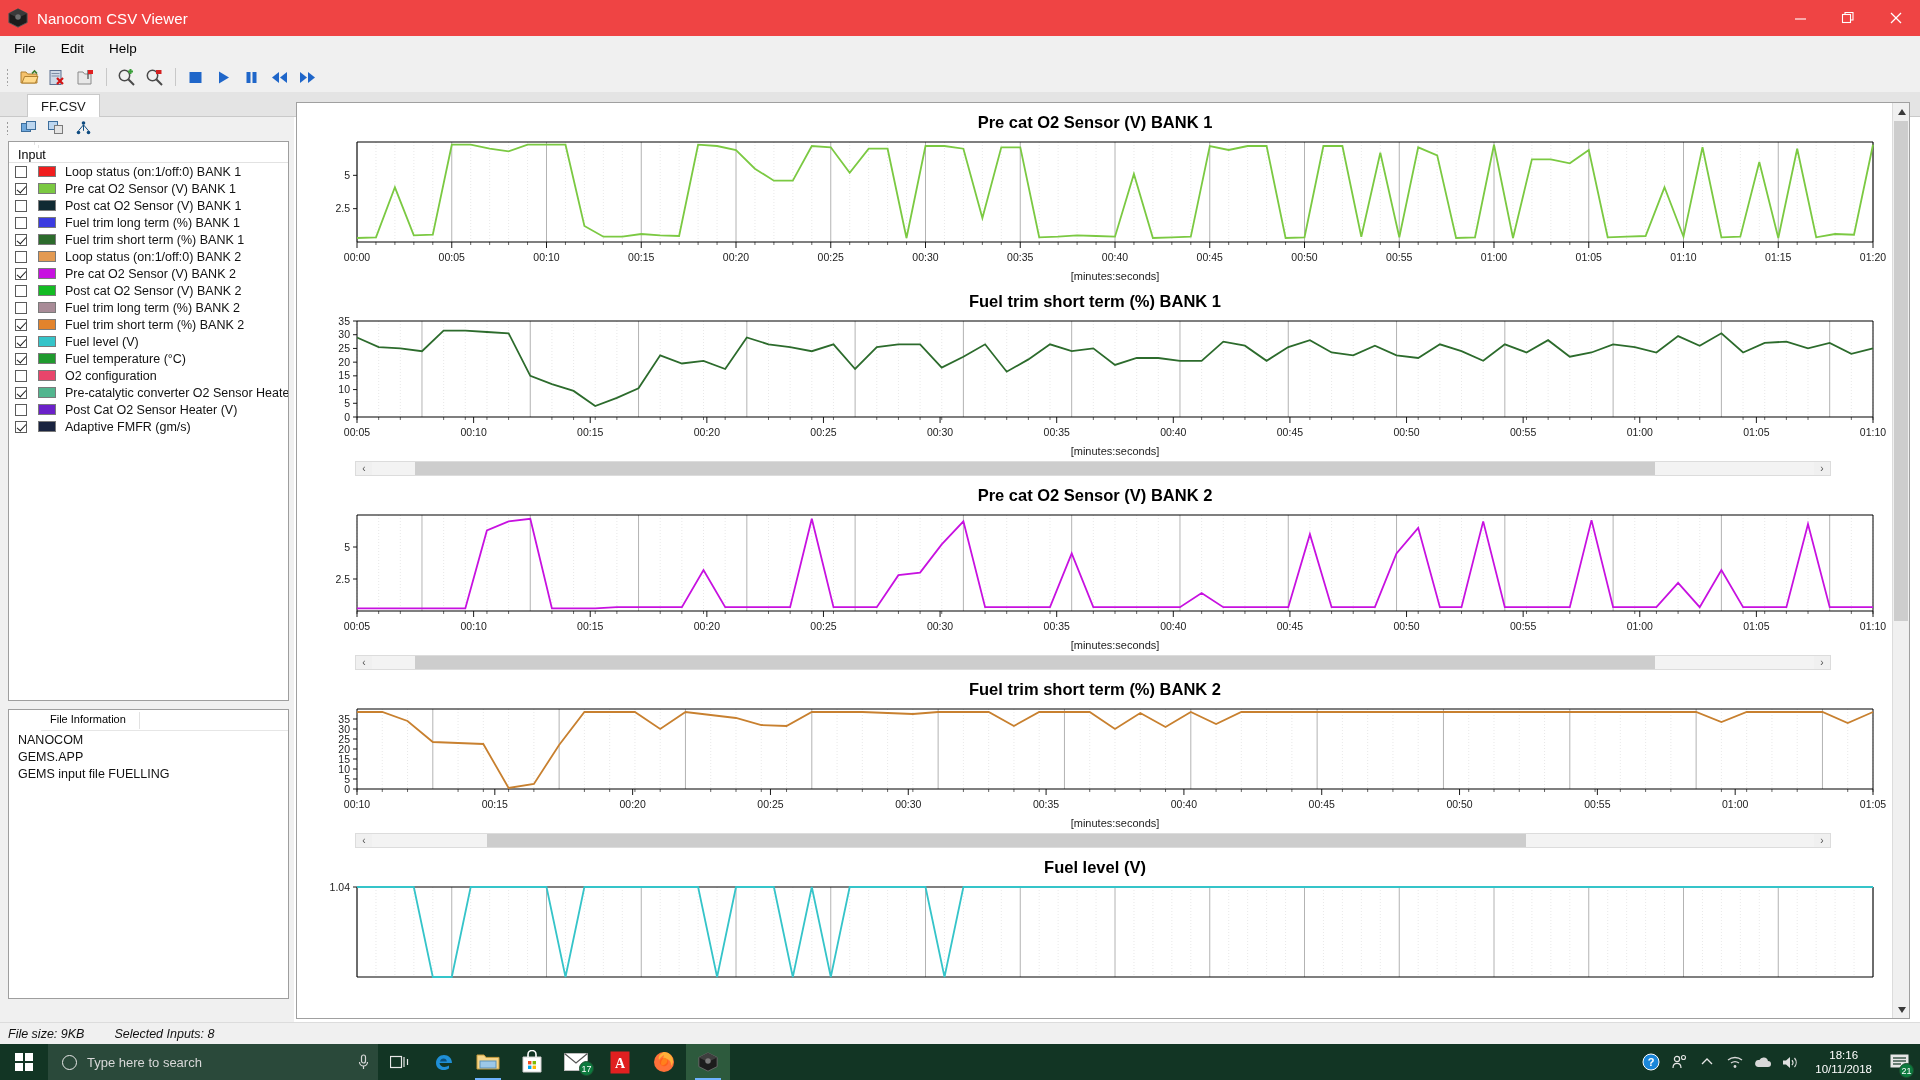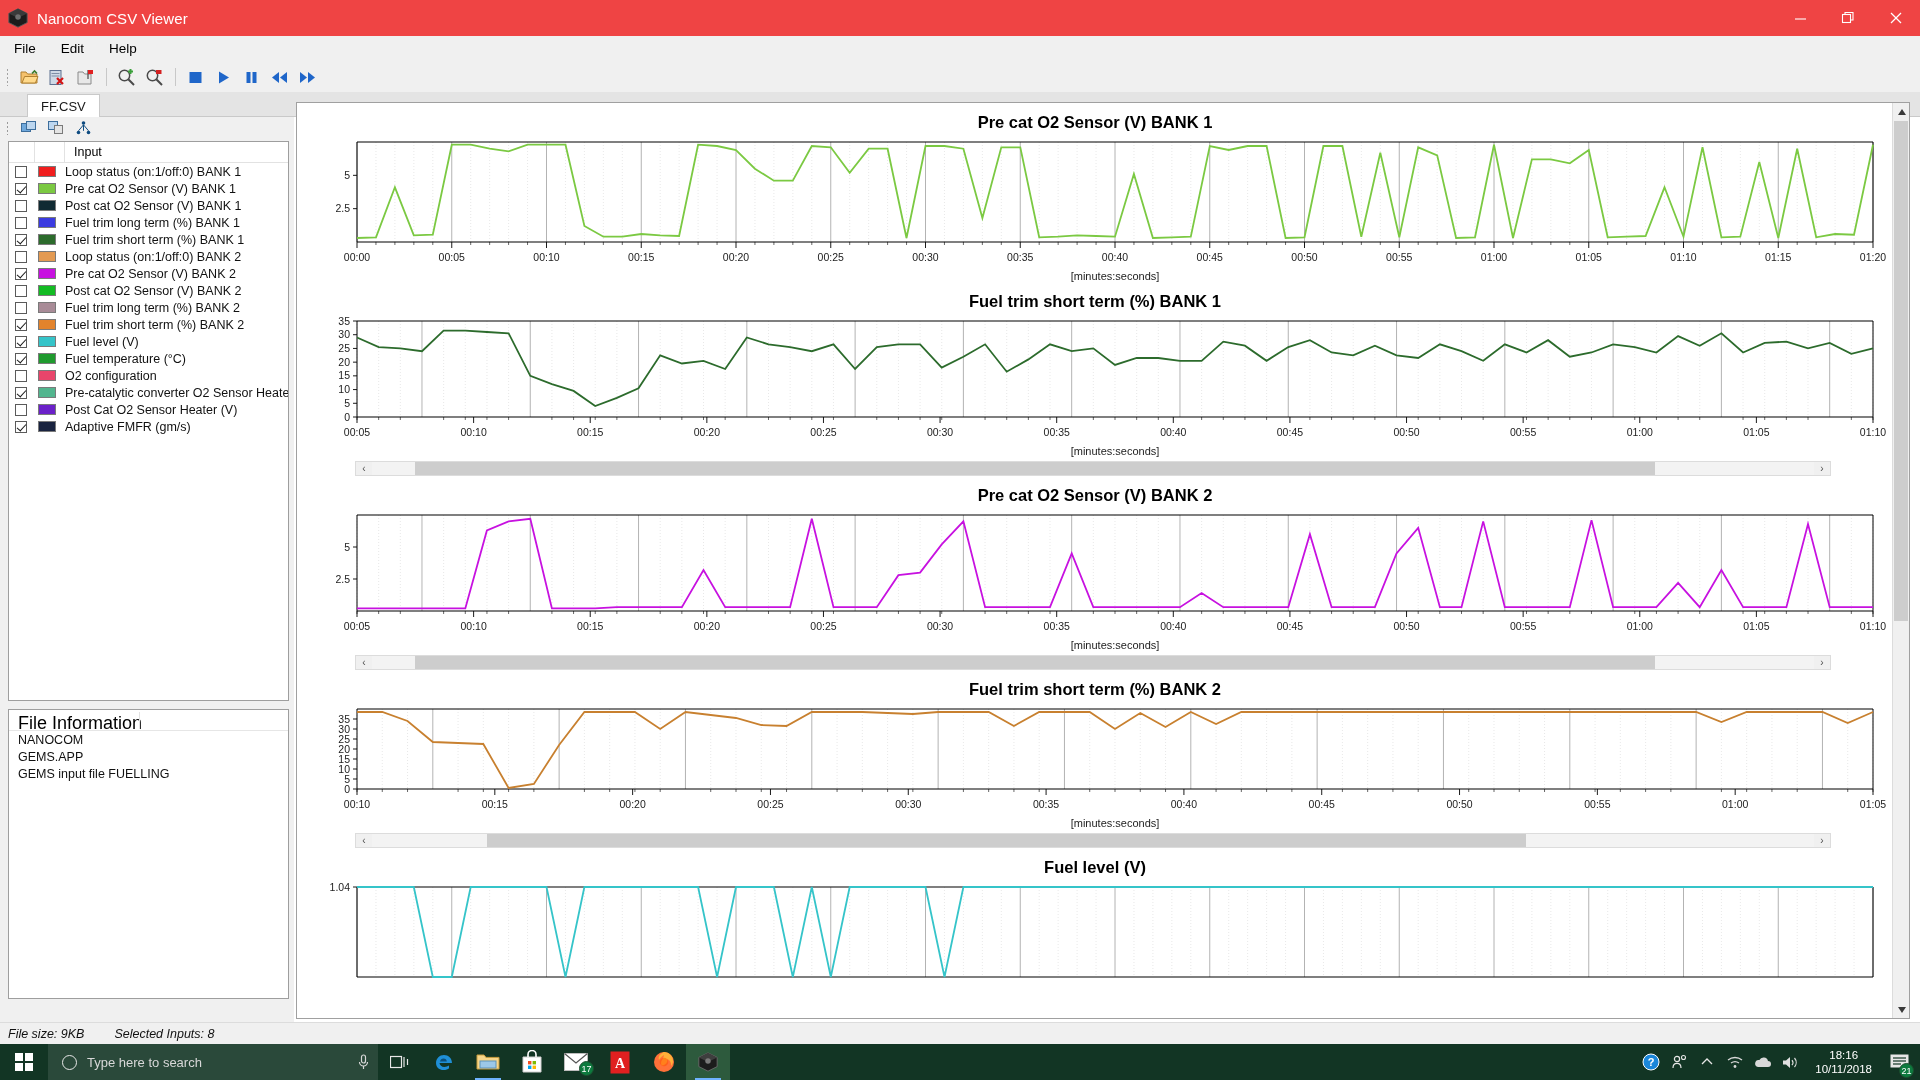--- a/index.html
+++ b/index.html
@@ -69,22 +69,22 @@
     background-image: radial-gradient(#9a9a9a 1px, transparent 1px);
     background-size: 3px 4px; }
   .mbtn { width: 24px; height: 20px; display: flex; align-items: center;
     justify-content: center; margin-right: 3px; }
 
   .list-box {
     position: absolute; left: 8px; top: 24px; width: 281px; height: 560px;
     background: #ffffff; border: 1px solid #9e9e9e; overflow: hidden;
   }
   .list-head {
-    height: 21px; display: flex; align-items: center;
-    background: #ffffff; border-bottom: 1px solid #e2e2e2;
+    height: 21px; display: flex; 
+    background: #ffffff; border-bottom: 1px solid #e2e2e2; flex-direction: column;
   }
   .lh-c1 { width: 26px; height: 21px; border-right: 1px solid #e2e2e2; }
   .lh-c2 { width: 30px; height: 21px; border-right: 1px solid #e2e2e2; }
   .lh-c3 { flex: 1; font-size: 12.5px; color: #000; padding-left: 9px; }
 
   .lrow { display: flex; align-items: center; height: 17px; padding-left: 6px; }
   .cbox {
     width: 12px; height: 12px; border: 1px solid #5a5a5a; background: #fff;
     flex: none; position: relative;
   }
@@ -93,22 +93,22 @@
     border: solid #1a1a1a; border-width: 0 1.6px 1.6px 0; transform: rotate(42deg);
   }
   .swatch { width: 18px; height: 11px; border: 1px solid #7a7a7a; margin-left: 11px; flex: none; }
   .lname { font-size: 12.5px; color: #111; margin-left: 9px; white-space: nowrap; }
 
   .info-box {
     position: absolute; left: 8px; top: 592px; width: 281px; height: 290px;
     background: #ffffff; border: 1px solid #9e9e9e;
   }
   .info-head {
-    height: 21px; font-size: 18px; color: #000; padding: 3px 0 0 9px;
-    border-bottom: 1px solid #e6e6e6; position: relative;
+    height: 21px; font-size: 11px; color: #000; padding: 3px 0 0 9px;
+    border-bottom: 1px solid #e6e6e6; position: relative; margin-left: 32px;
   }
   .info-head::after { content:""; position:absolute; right:148px; top:2px; width:1px; height:17px; background:#e2e2e2; }
   .info-line { font-size: 12.5px; color: #111; padding: 2px 0 1px 9px; }
 
   
   .chartarea {
     position: absolute; left: 296px; top: 102px; width: 1614px; height: 917px;
     background: #ffffff; border: 1px solid #a0a0a0; overflow: hidden;
   }
   .chart-scroll { position: absolute; left: 0; top: 0; width: 1596px; height: 915px; }

